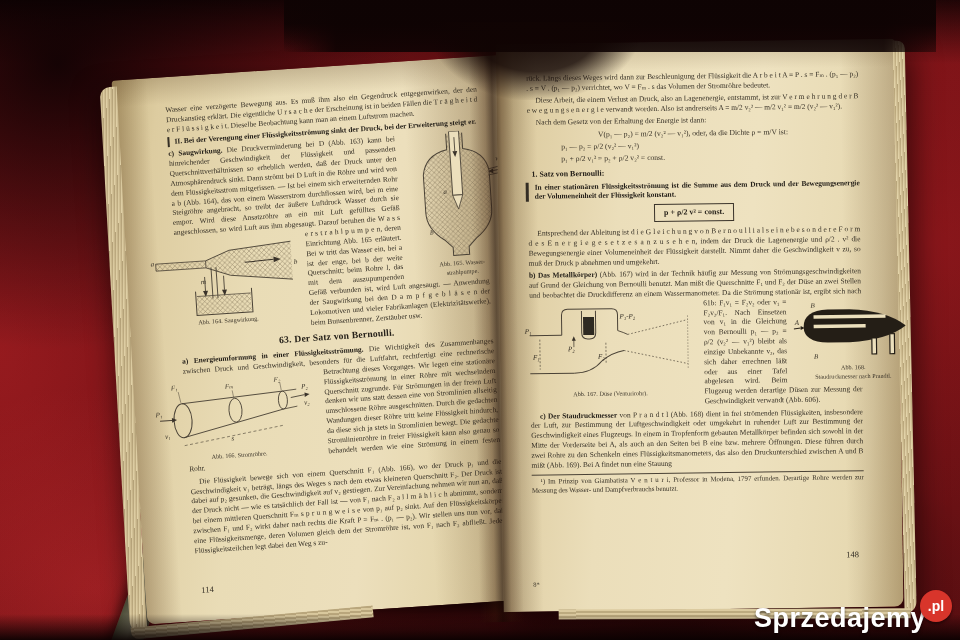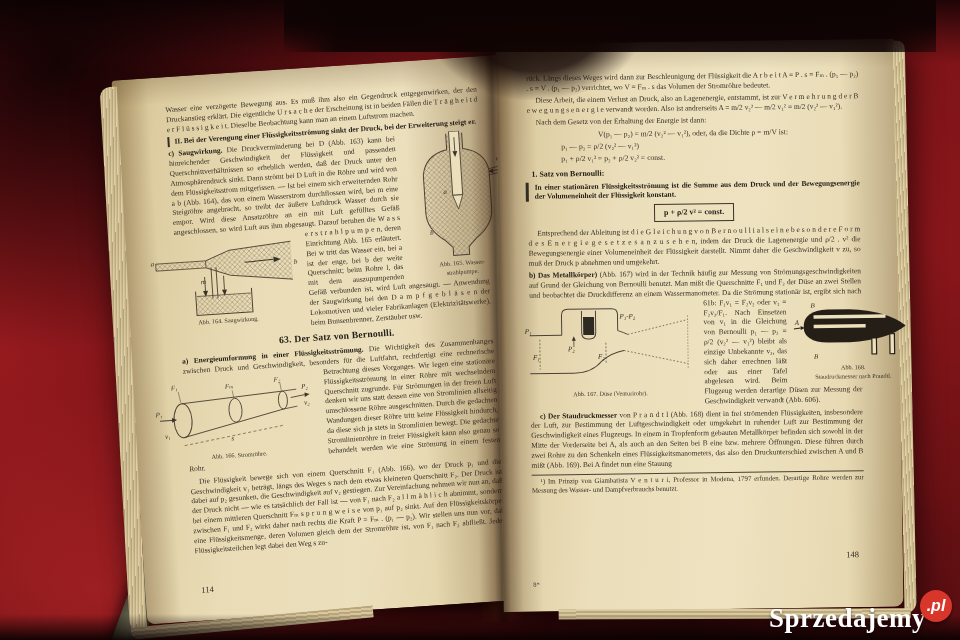--- a/index.html
+++ b/index.html
@@ -85,25 +85,25 @@
   .fr{float:right;}
   .fig svg{display:block;width:100%;height:auto;}
   .fig164c{width:150px;margin:3px 7px 2px -26px;}
   .fig165c{width:104px;margin:1px -26px 2px 7px;}
   .fig166c{width:162px;margin:3px 8px 1px -30px;}
   .fig167c{width:172px;margin:3px 8px 1px -6px;}
   .fig168c{width:118px;margin:2px -50px 1px 7px;}
   .cap{display:block;font-size:6.2px;text-align:center;color:#3c352a;margin-top:1.5px;line-height:1.25;}
   .flbl{font:italic 7px "Liberation Serif","DejaVu Serif",serif;fill:#332d24;}
   .wm{position:absolute;right:34px;bottom:6px;z-index:50;}
-  .wm .brand{font-family:Liberation Serif, serif;font-weight:700;font-size:27px;color:#ffffff;
+  .wm .brand{font-family:Liberation Sans, sans-serif;font-weight:700;font-size:27px;color:#ffffff;
     letter-spacing:0.5px;text-shadow:0 2px 3px rgba(0,0,0,0.55);}
   .wm .tld{position:absolute;right:-26px;top:-13px;width:32px;height:32px;border-radius:50%;
-    background:#d8352b;color:#fff;font-family:"Liberation Sans","DejaVu Sans",sans-serif;font-weight:700;font-size:16px;
-    display:flex;align-items:center;justify-content:center;box-shadow:0 2px 3px rgba(0,0,0,0.45);font-style:italic;}
+    background:#d8352b;color:#fff;font-family:"Liberation Sans","DejaVu Sans",sans-serif;font-weight:700;font-size:14px;
+    display:flex;align-items:center;justify-content:center;box-shadow:0 2px 3px rgba(0,0,0,0.45);}
 </style>
 </head>
 <body>
 
 <div id="stage">
   <div class="book-shadow"></div>
   <div class="cover-edge"></div>
 
   <div class="page page-left">
     <div class="content">

